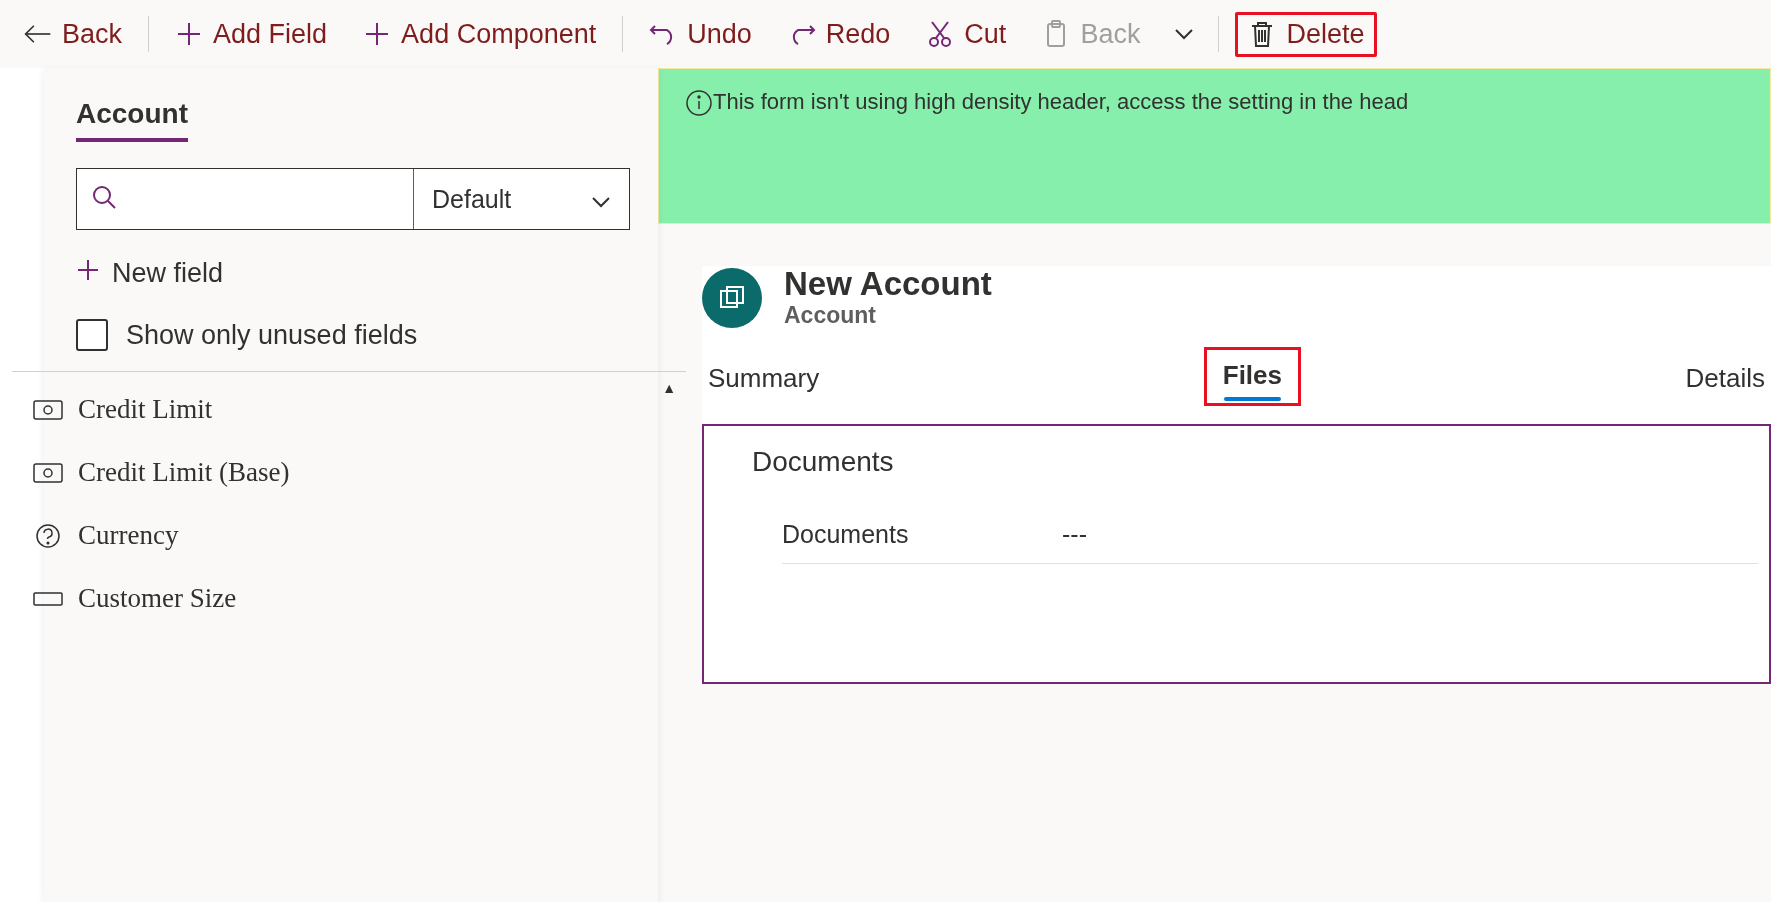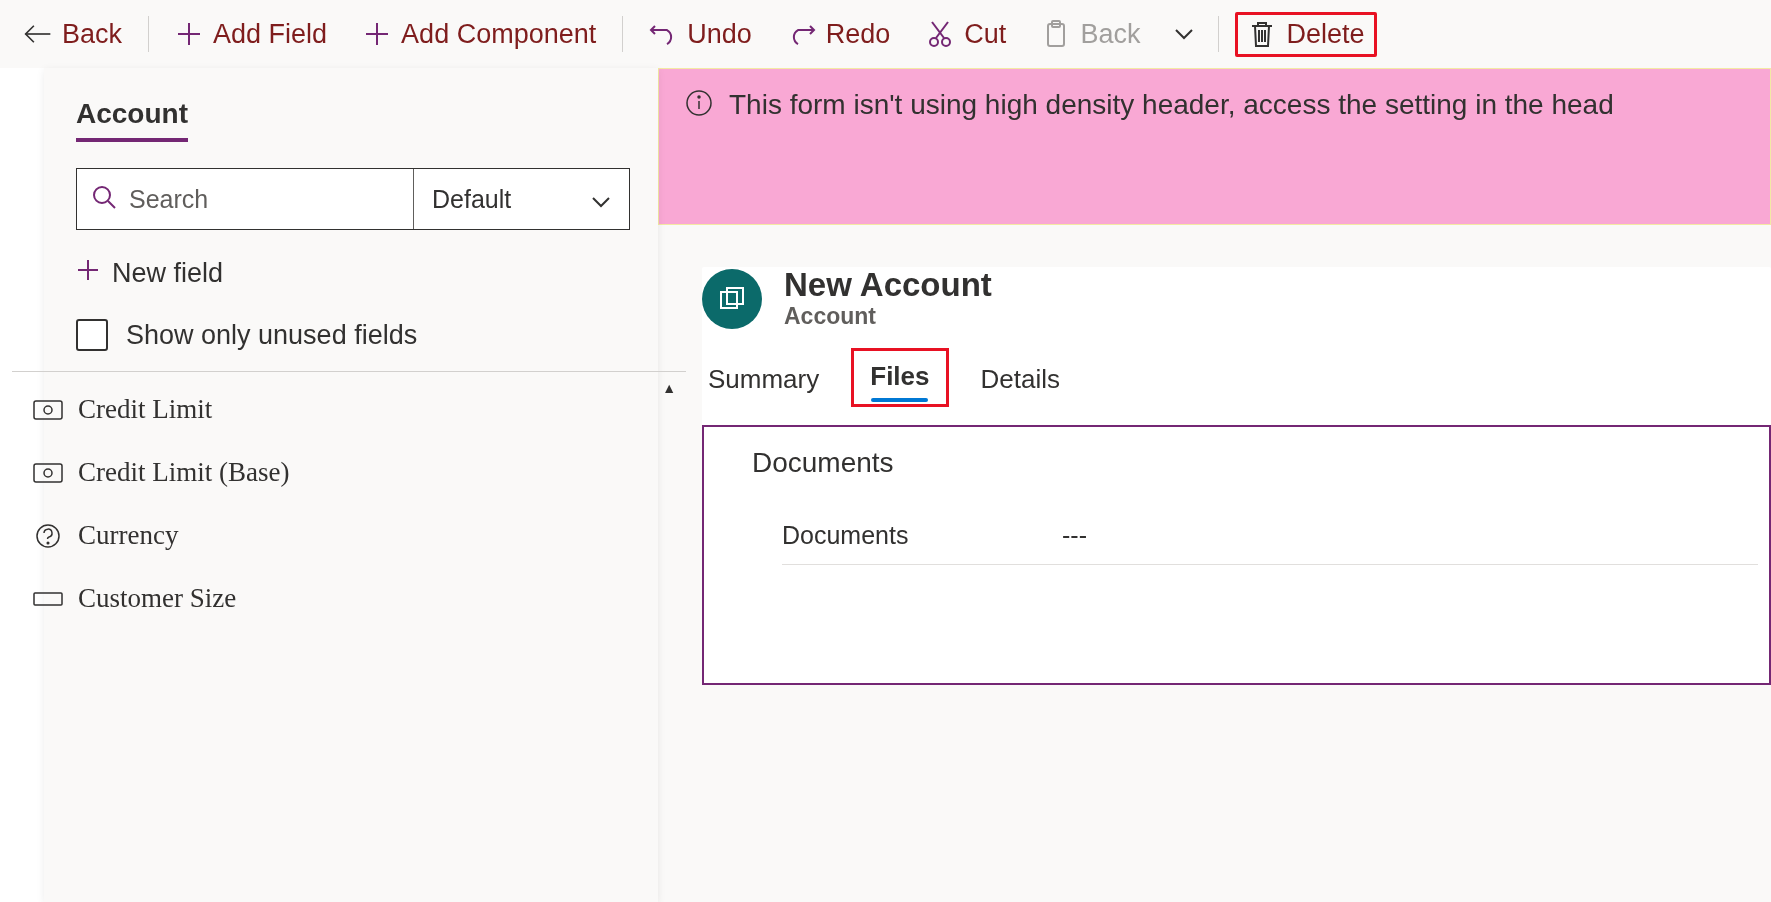--- a/index.html
+++ b/index.html
@@ -171,27 +171,26 @@
     color:#323130;
   }
 
   
   .canvas {
     flex:1;
     display:flex;
     flex-direction:column;
   }
   .banner {
-    background:#f9a8d4;
+    background:#86efac;
     border:1px solid #f3e9a4;
     padding: 20px 26px 100px 26px;
     display:flex;
     align-items:flex-start;
-    gap:16px;
-    font-size:28px;
+    font-size:22px;
     color:#323130;
   }
   .form-area {
     padding: 42px 0 0 44px;
   }
   .form-card {
     background:#fff;
     border-radius:2px;
   }
   .form-header {
@@ -215,20 +214,21 @@
     font-size:23px;
     color:#605e5c;
     font-weight:600;
   }
   .form-tabs {
     display:flex;
     gap:26px;
     align-items:flex-end;
     font-size:26px;
     color:#323130;
+    justify-content:space-between;
   }
   .form-tab {
     padding: 8px 6px 12px 6px;
     cursor:pointer;
     position:relative;
   }
   .form-tab.active {
     font-weight:600;
   }
   .form-tab.active::after {
@@ -380,21 +380,20 @@
         <div class="entity-tab">Account</div>
 
         <div class="search-row">
           <div class="search-cell">
             <span>
               <svg width="26" height="26" viewBox="0 0 26 26" fill="none" stroke="#742774" stroke-width="2">
                 <circle cx="11" cy="11" r="8"></circle>
                   <line x1="17" y1="17" x2="24" y2="24"></line>
               </svg>
             </span>
-            <input type="text" placeholder="Search" style="">
           </div>
           <div class="filter-cell">
             <span>Default</span>
             <span>
               <svg width="20" height="12" viewBox="0 0 20 12" fill="none" stroke="#323130" stroke-width="2">
                 <polyline points="2,2 10,10 18,2"></polyline>
               </svg>
             </span>
           </div>
         </div>

